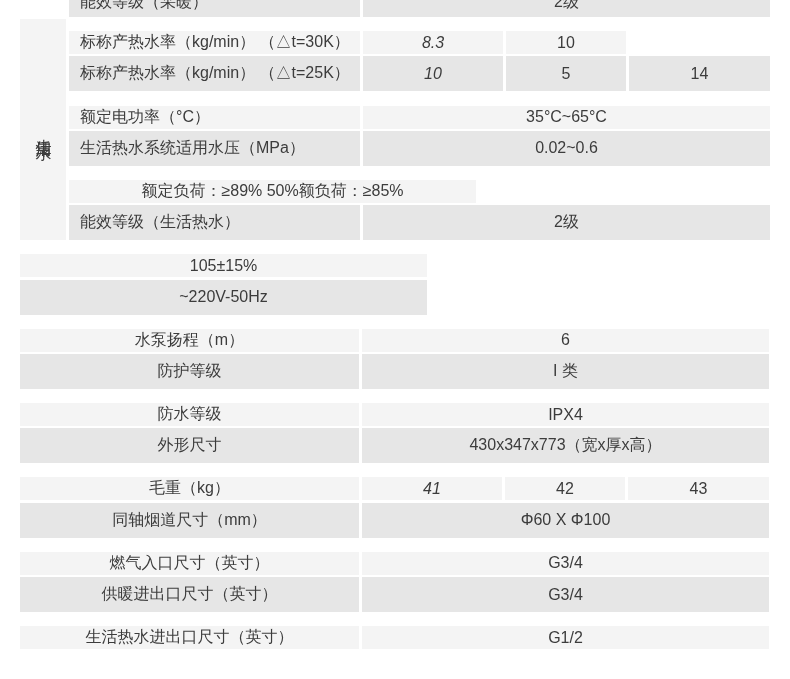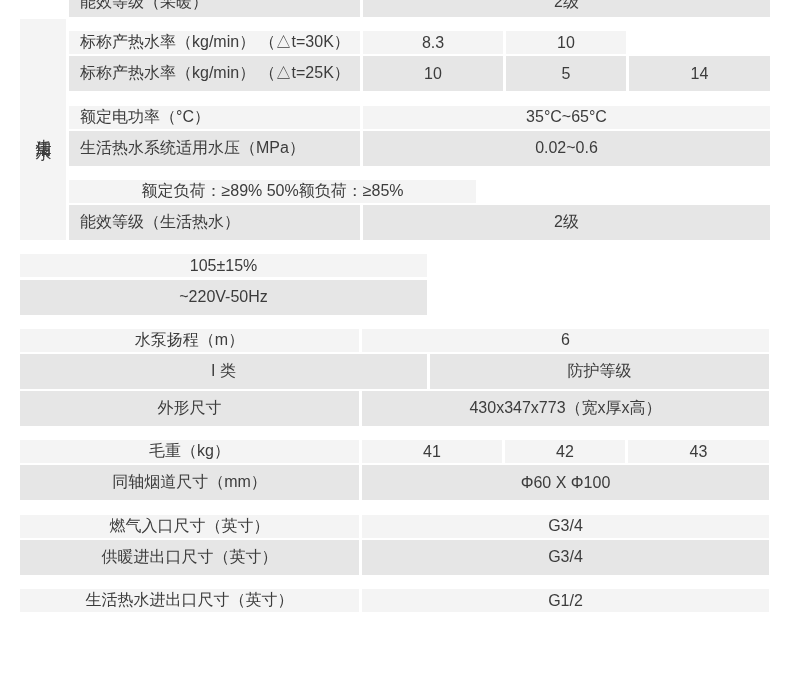--- a/index.html
+++ b/index.html
@@ -32,21 +32,21 @@
   }
   .row.dark .cell  { background: var(--dark, #e6e6e6); }
   .row.light .cell { background: var(--light, #f4f4f4); margin-top: 12px; }
   .spacer { width: 46px; flex: none; background: transparent !important; }
   .label-grouped {
     width: 291px; flex: none;
     justify-content: flex-start;
     padding-left: 11px;
   }
   .label-full { width: 339px; flex: none; }
-  .col1 { width: 140px; flex: none; }
+  .col1 { width: 140px; flex: none; font-style: italic; }
   .col2 { width: 120px; flex: none; }
   .col3 { width: 141px; flex: none; }
   .merged { width: 407px; flex: none; }
   .row.first .cell { align-items: flex-end; padding-bottom: 4px; }
   .group-cell {
     position: absolute;
     left: 0;
     width: 46px;
     background: var(--light, #f4f4f4);
     display: flex;
@@ -105,22 +105,26 @@
       <div class="cell merged">105±15%</div>
     </div>
     <div class="row dark">
       <div class="cell merged">~220V-50Hz</div>
     </div>
     <div class="row light">
       <div class="cell label-full">水泵扬程（m）</div>
       <div class="cell merged">6</div>
     </div>
     <div class="row dark">
+      <div class="cell label-full">防护等级</div>
       <div class="cell merged">I 类</div>
-      <div class="cell label-full">防护等级</div>
+    </div>
+    <div class="row light">
+      <div class="cell label-full">防水等级</div>
+      <div class="cell merged">IPX4</div>
     </div>
     <div class="row dark">
       <div class="cell label-full">外形尺寸</div>
       <div class="cell merged">430x347x773（宽x厚x高）</div>
     </div>
     <div class="row light">
       <div class="cell label-full">毛重（kg）</div>
       <div class="cell col1">41</div>
       <div class="cell col2">42</div>
       <div class="cell col3">43</div>

